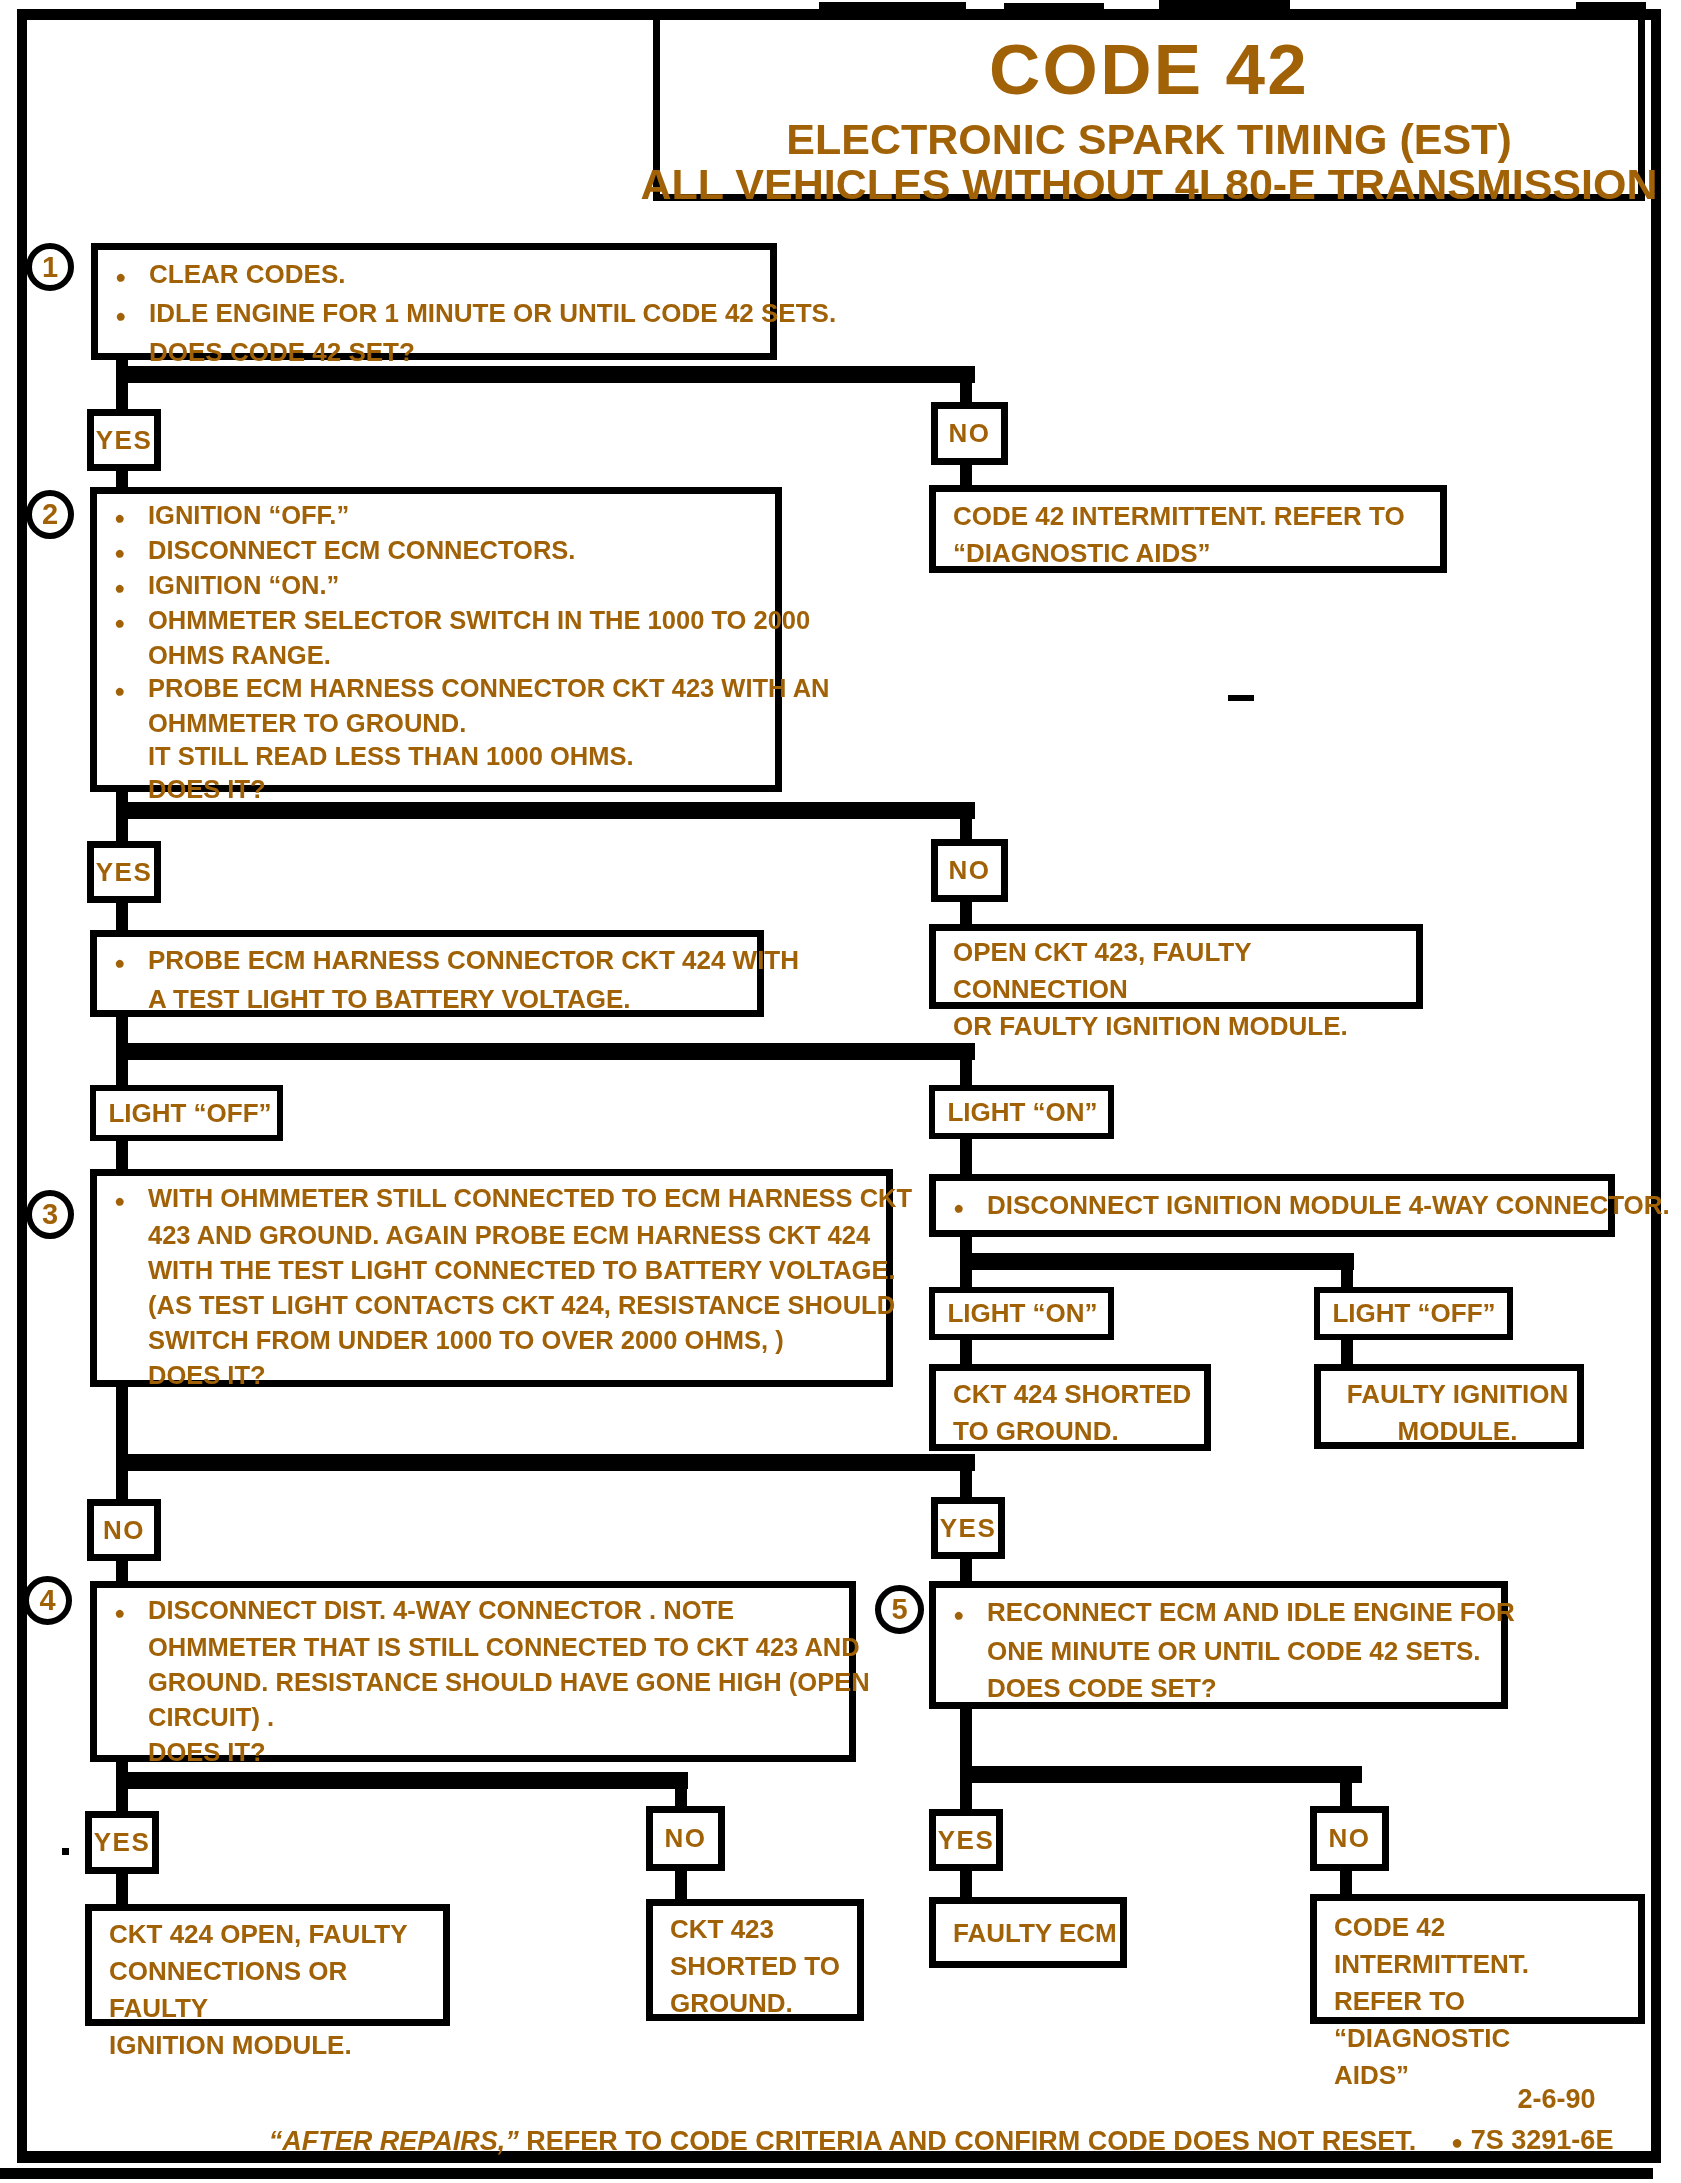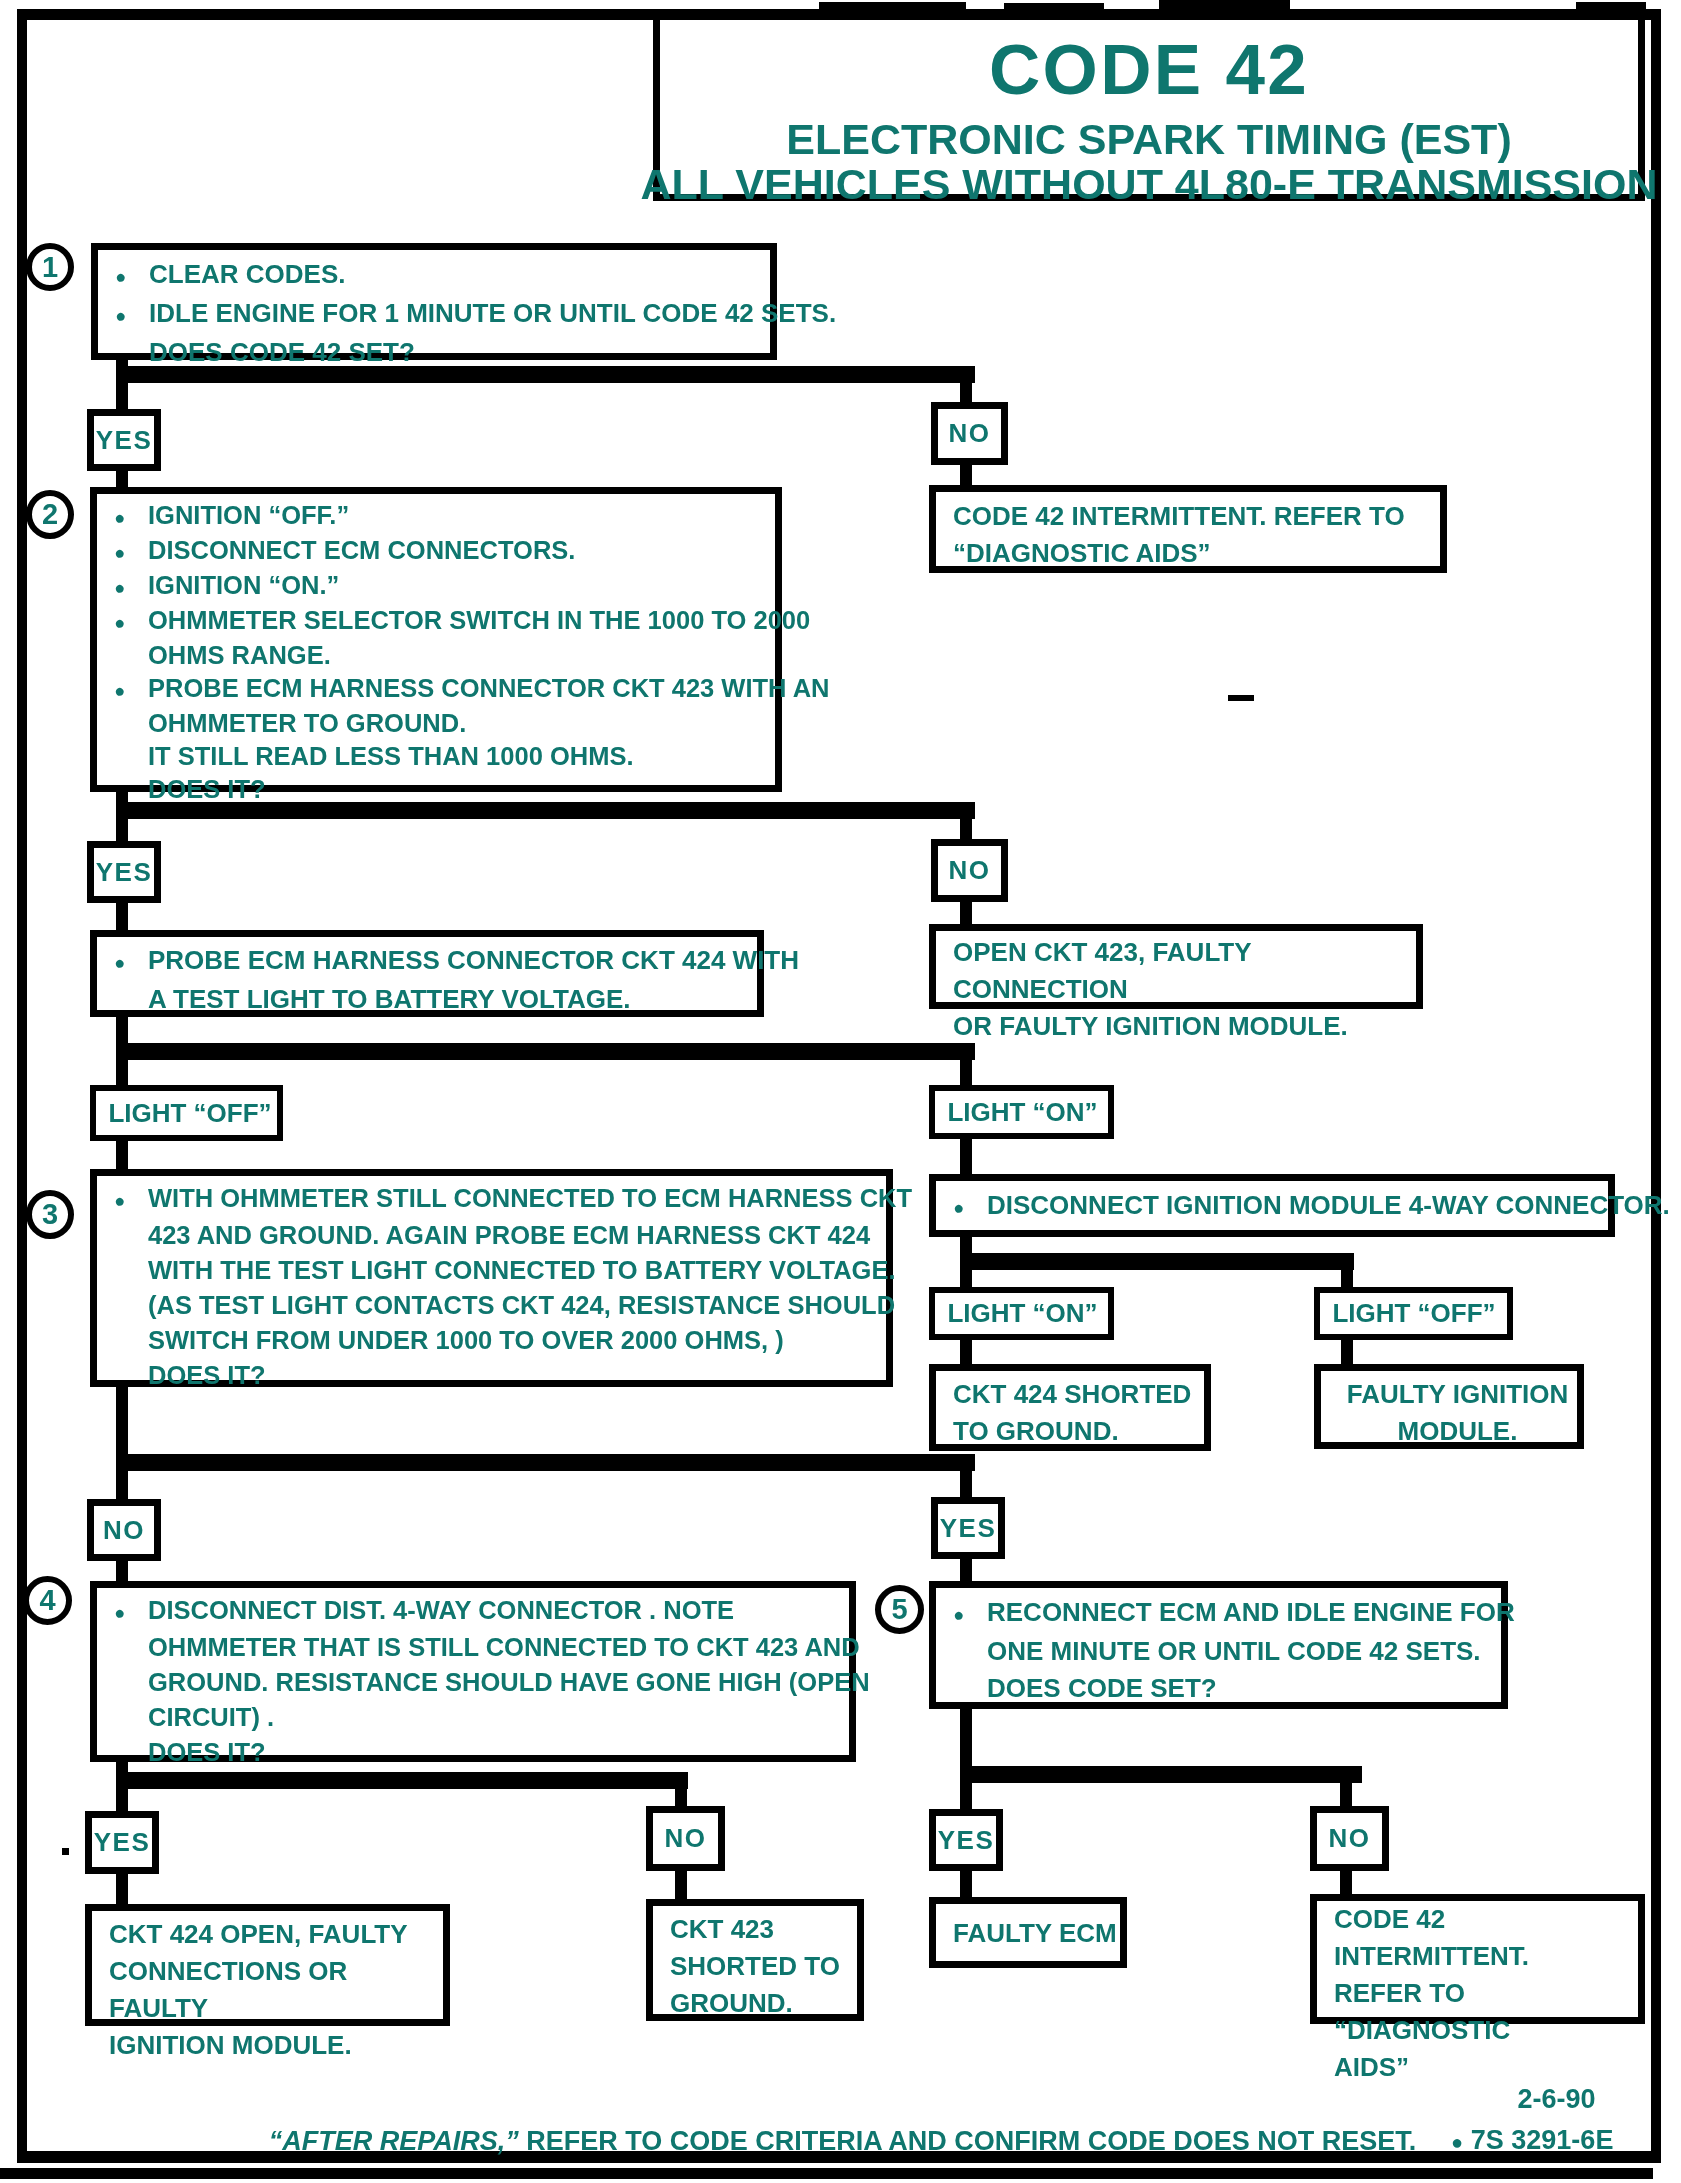--- a/index.html
+++ b/index.html
@@ -1,17 +1,17 @@
 <!DOCTYPE html>
 <html style="font-size:12.4px"><head>
 <meta charset="utf-8">
 <style>
   html,body{margin:0;padding:0;background:#e8e8e8;}
   #page{position:relative;width:1681px;height:2183px;background:#ffffff;
-        font-family:"Liberation Sans",sans-serif;font-weight:bold;color:#0f766e;overflow:hidden;}
+        font-family:"Liberation Sans",sans-serif;font-weight:bold;color:#a16207;overflow:hidden;}
   
   #frame{position:absolute;left:17px;top:9.3px;width:1644px;height:2154px;
          border-left:10px solid #000;border-top:11.6px solid #000;border-right:10px solid #000;border-bottom:12.4px solid #000;box-sizing:border-box;}
   
   .node{position:absolute;border:7px solid #000;box-sizing:border-box;background:#fff;}
   .small{position:absolute;border:7px solid #000;box-sizing:border-box;background:#fff;
          display:flex;align-items:center;justify-content:center;font-size:26px;letter-spacing:1.5px;}
   .lightbox{position:absolute;border:6.2px solid #000;box-sizing:border-box;background:#fff;
          display:flex;align-items:center;font-size:26px;padding-left:12.4px;white-space:nowrap;}
   .circle{position:absolute;border:6.2px solid #000;border-radius:50%;box-sizing:border-box;background:#fff;
@@ -356,21 +356,21 @@
       </div>
     <div class="line">
         <span class="txt">GROUND.</span>
       </div>
   </div>
   <div class="node fs48 plain" style="left:929px;top:1897px;width:198px;height:71px;padding-top:10.8px;">
     <div class="line">
         <span class="txt">FAULTY ECM</span>
       </div>
   </div>
-  <div class="node fs48 plain" style="left:1310px;top:1894px;width:335px;height:130px;padding-top:0;">
+  <div class="node fs48 plain" style="left:1310px;top:1894px;width:335px;height:130px;padding-top:8px;">
     <div class="line">
         <span class="txt">CODE 42 INTERMITTENT.</span>
       </div>
     <div class="line">
         <span class="txt">REFER TO “DIAGNOSTIC</span>
       </div>
     <div class="line">
         <span class="txt">AIDS”</span>
       </div>
   </div>

